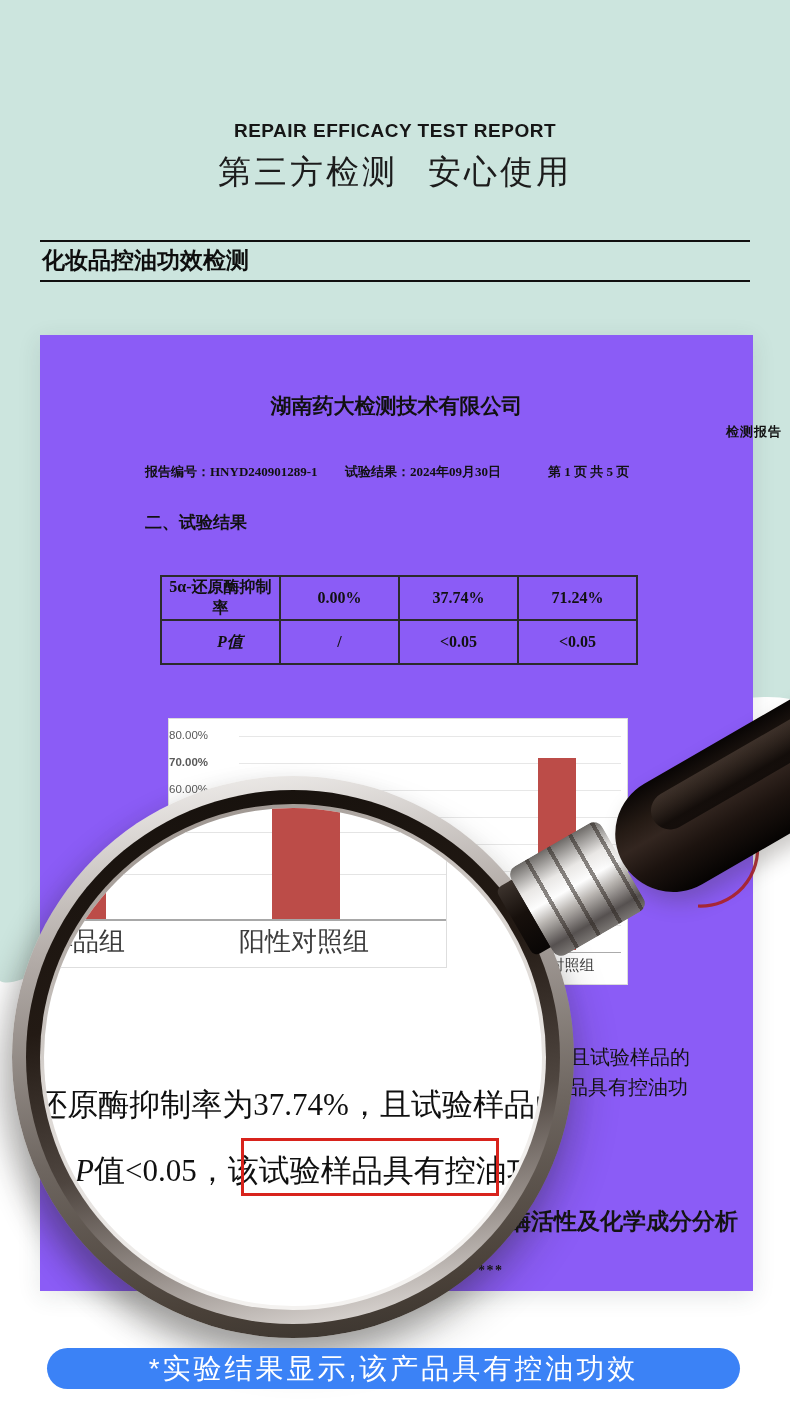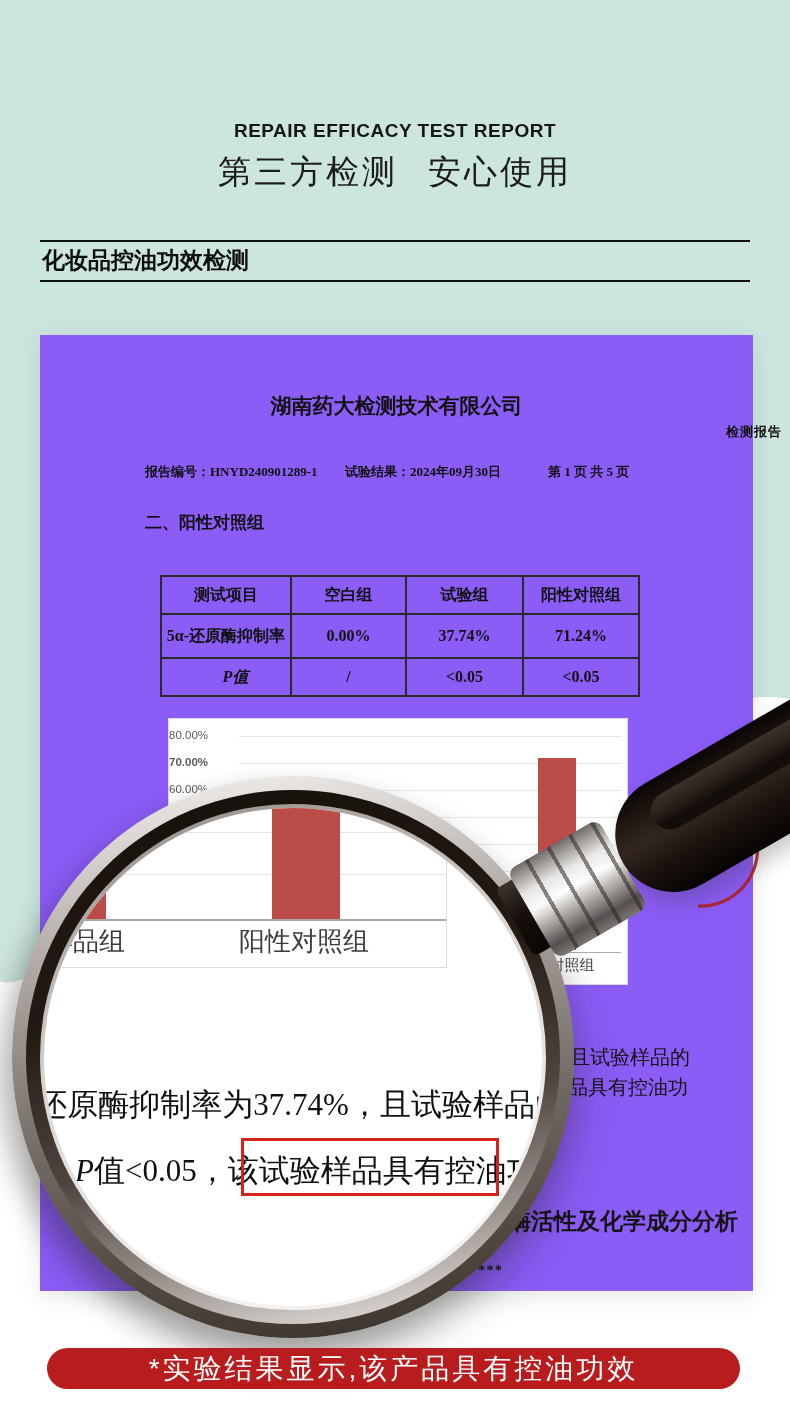--- a/index.html
+++ b/index.html
@@ -155,30 +155,24 @@
   <div class="section-bar">
     <span class="lbl">化妆品控油功效检测</span>
   </div>
 
   <div id="paper">
     <div class="doc-company">湖南药大检测技术有限公司</div>
     <div class="doc-title">检测报告</div>
     <div class="doc-meta" style="left:105px;">报告编号：HNYD240901289-1</div>
     <div class="doc-meta" style="left:305px;">试验结果：2024年09月30日</div>
     <div class="doc-meta" style="left:508px;">第 1 页 共 5 页</div>
-    <div class="doc-section">二、阳性对照组</div>
+    <div class="doc-section">二、试验结果</div>
 
     <table id="rtable">
       <tbody>
-          <tr>
-        <td style="width:130px;">测试项目</td>
-        <td style="width:115px;">空白组</td>
-        <td style="width:117px;">试验组</td>
-        <td style="width:116px;">阳性对照组</td>
-      </tr>
       <tr>
         <td>5α-还原酶抑制率</td>
         <td>0.00%</td>
         <td>37.74%</td>
         <td>71.24%</td>
       </tr>
       <tr>
         <td class="pital">P值</td>
         <td>/</td>
         <td>&lt;0.05</td>
@@ -245,15 +239,15 @@
     <div id="mag-box"></div>
     <div id="mag-stars"></div>
   </div>
 
   <div id="collar"></div>
   <div id="ferrule"></div>
   <div id="handle">
     <div class="streak"></div>
   </div>
 
-  <div id="banner" style="background: #b91c1c;">*实验结果显示,该产品具有控油功效</div>
+  <div id="banner" style="background: #3b82f6;">*实验结果显示,该产品具有控油功效</div>
 
 </div>
 
 </body></html>

